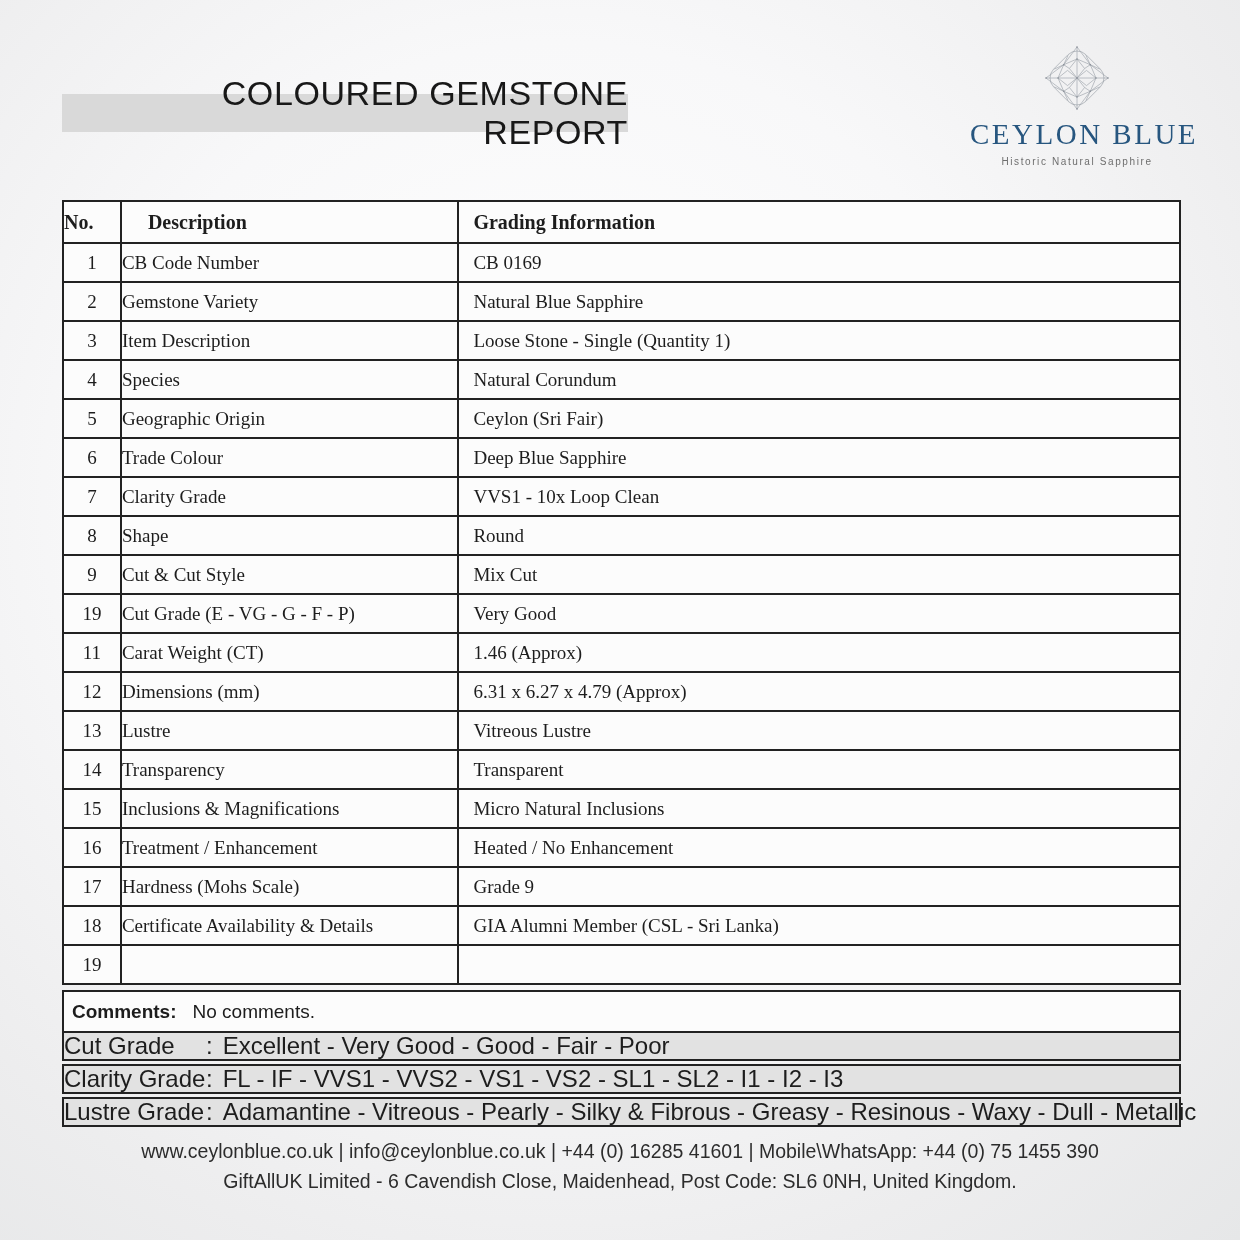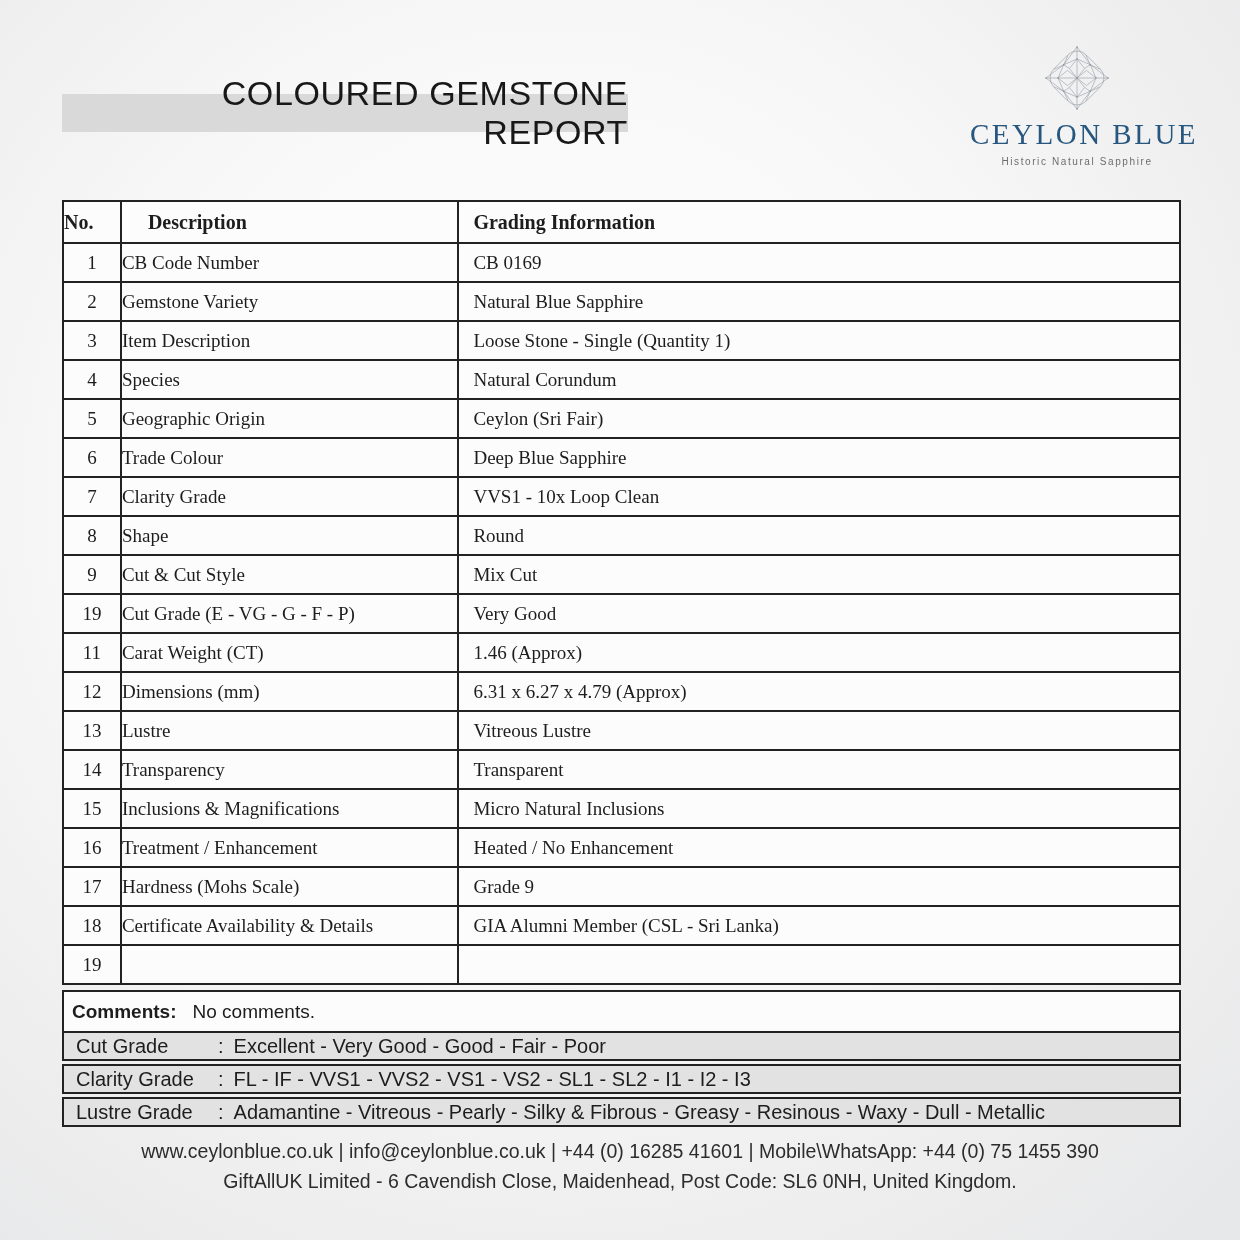--- a/index.html
+++ b/index.html
@@ -97,22 +97,22 @@
 
   
   .legend-row {
     position: absolute;
     left: 62px;
     width: 1119px; height: 30px;
     border: 2px solid #222222;
     background: #e2e2e2;
     display: flex;
     align-items: center;
-    padding-left: 12px;
-    font-size: 20px;
+    padding-left: 0;
+    font-size: 24px;
     white-space: nowrap;
   }
   .legend-row.r1 { top: 1031px; }
   .legend-row.r2 { top: 1064px; }
   .legend-row.r3 { top: 1097px; }
   .legend-label { display: inline-block; min-width: 142px; }
   .legend-sep { margin-right: 10px; }
 
   
   .footer {

